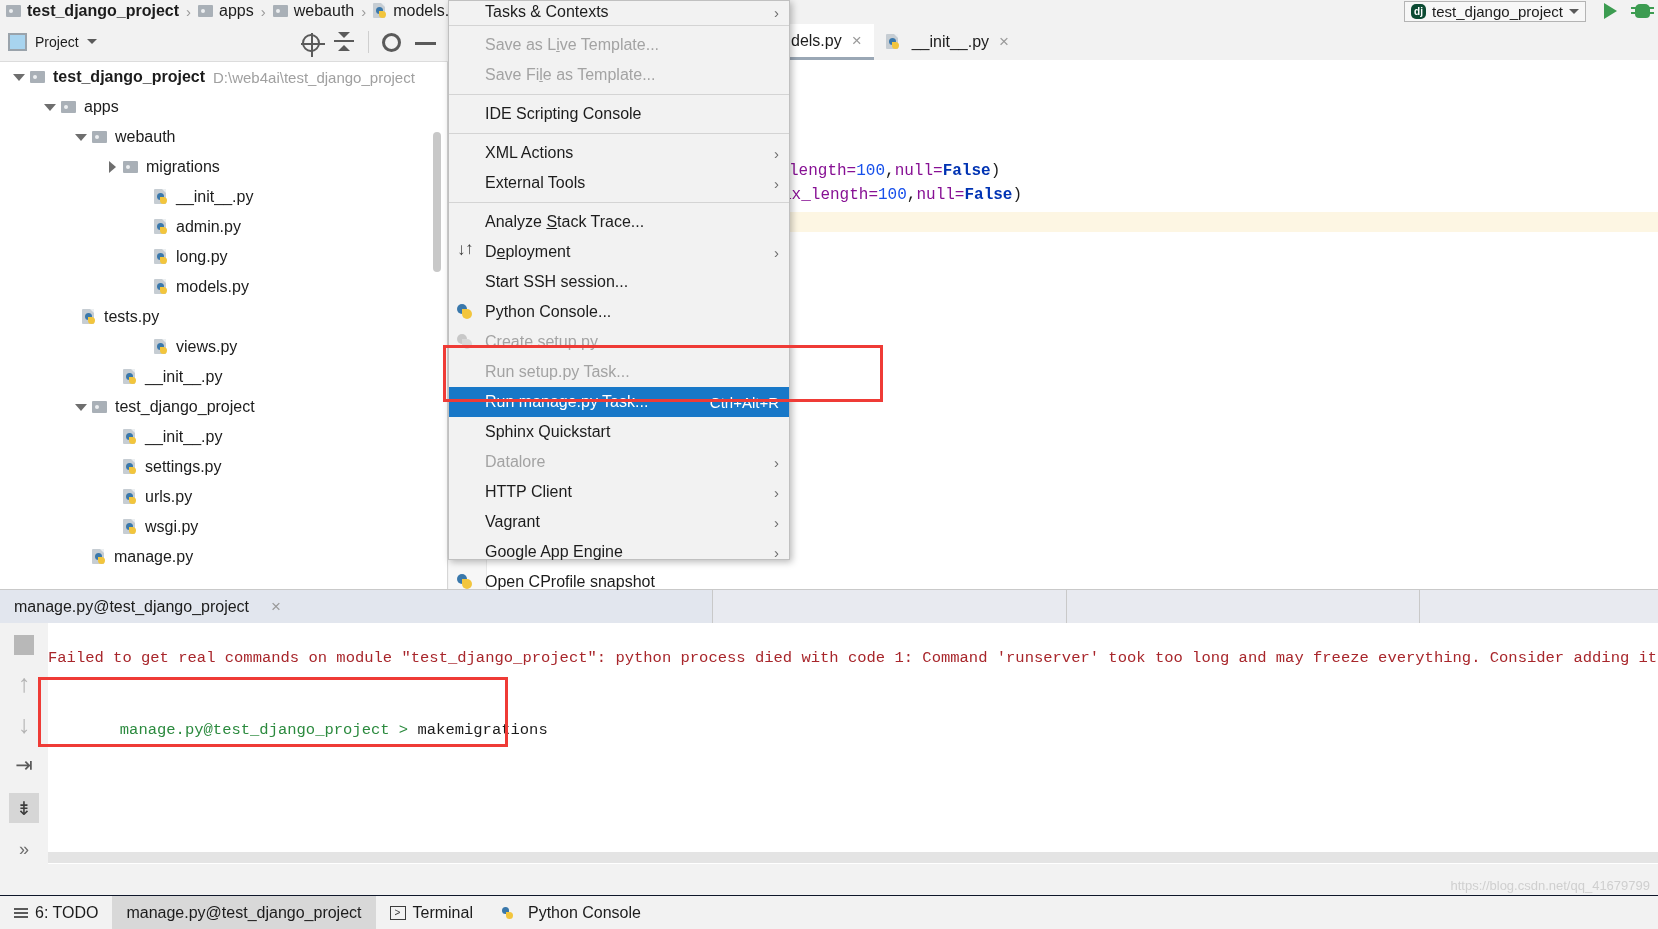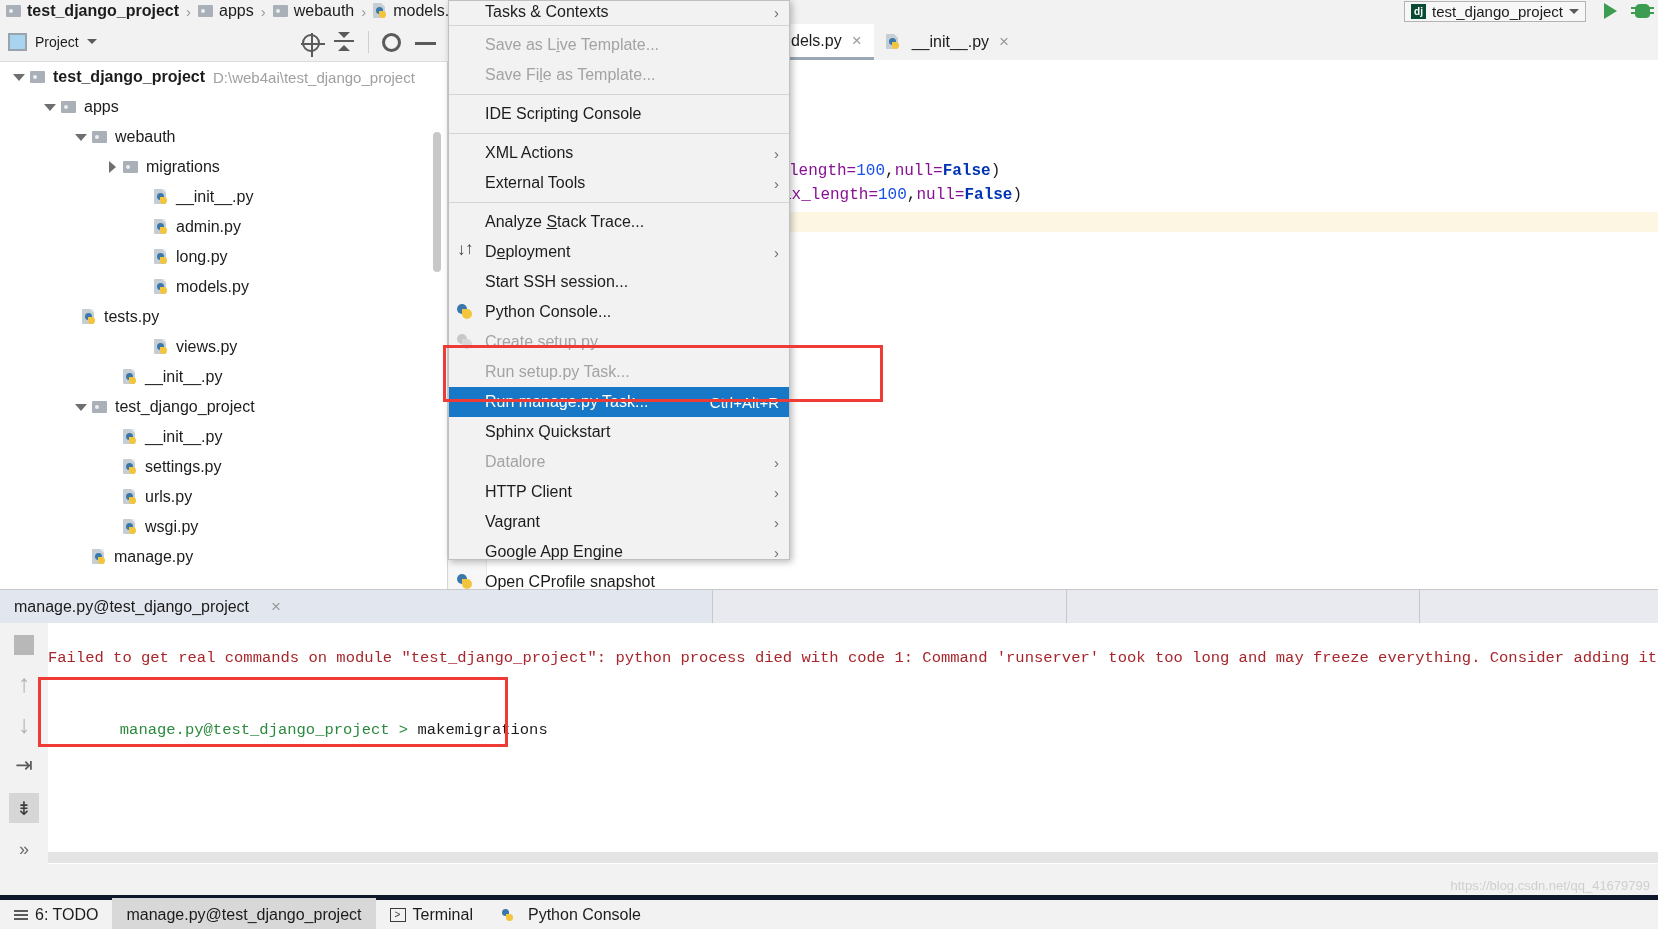--- a/index.html
+++ b/index.html
@@ -49,21 +49,21 @@
     background: #f2c53d; border-radius: 0 50% 50% 50%;
   }
 
   
   .runbar { position: absolute; right: 0; top: 0; height: 22px; display: flex; align-items: center; }
   .run-config {
     display: flex; align-items: center; gap: 6px; height: 21px;
     border: 1px solid #b4b4b4; background: #f7f7f7; padding: 0 6px; margin-right: 8px;
   }
   .run-config .dj {
-    width: 15px; height: 15px; background: #0c4b33; border-radius: 0;
+    width: 15px; height: 15px; background: #0c4b33; border-radius: 5px;
     display: flex; align-items: center; justify-content: center;
     color: #fff; font-size: 10px; font-weight: bold;
   }
   .run-config .label { font-size: 15px; color: #1c1c1c; }
   .chev-dn { width: 0; height: 0; border-left: 5px solid transparent; border-right: 5px solid transparent; border-top: 5px solid #5a5a5a; }
   .icon-btn { width: 32px; height: 22px; display: flex; align-items: center; justify-content: center; }
   .play-tri { width: 0; height: 0; border-top: 8px solid transparent; border-bottom: 8px solid transparent; border-left: 13px solid #3c9c51; }
   .bug-ic { width: 15px; height: 14px; background: #3c9c51; border-radius: 5px 5px 4px 4px; position: relative; }
   .bug-ic::before { content:""; position:absolute; left:-4px; top:3px; width:23px; height:2px; background:#3c9c51; }
   .bug-ic::after { content:""; position:absolute; left:-4px; top:8px; width:23px; height:2px; background:#3c9c51; }
@@ -192,21 +192,21 @@
   .cmd-blk { color: #1c1c1c; }
 
   .ann-cmd {
     position: absolute; left: 38px; top: 677px; width: 470px; height: 70px;
     border: 3px solid #ef3b36; z-index: 30; pointer-events: none;
   }
 
   
   .statusbar {
     position: absolute; left: 0; bottom: 0; width: 1658px; height: 34px;
-    background: #f2f2f2; border-top: 5px solid #0f172a;
+    background: #f2f2f2; border-top: 1px solid #0f172a;
     display: flex; align-items: center; gap: 0;
   }
   .sb-item { display: flex; align-items: center; gap: 7px; padding: 0 14px; height: 34px; font-size: 16px; color: #1c1c1c; }
   .sb-item.active { background: #d8d8d8; }
   .todo-ic { display:flex; flex-direction:column; gap:2px; }
   .todo-ic i { display:block; width:14px; height:2px; background:#5a5a5a; }
   .term-ic { width:16px;height:14px;border:1.5px solid #3c3c3c; display:flex;align-items:center;justify-content:center;font-size:10px;color:#3c3c3c; }
 
   .watermark {
     position: absolute; right: 8px; bottom: 36px; font-size: 13px; color: #cfcfcf;

